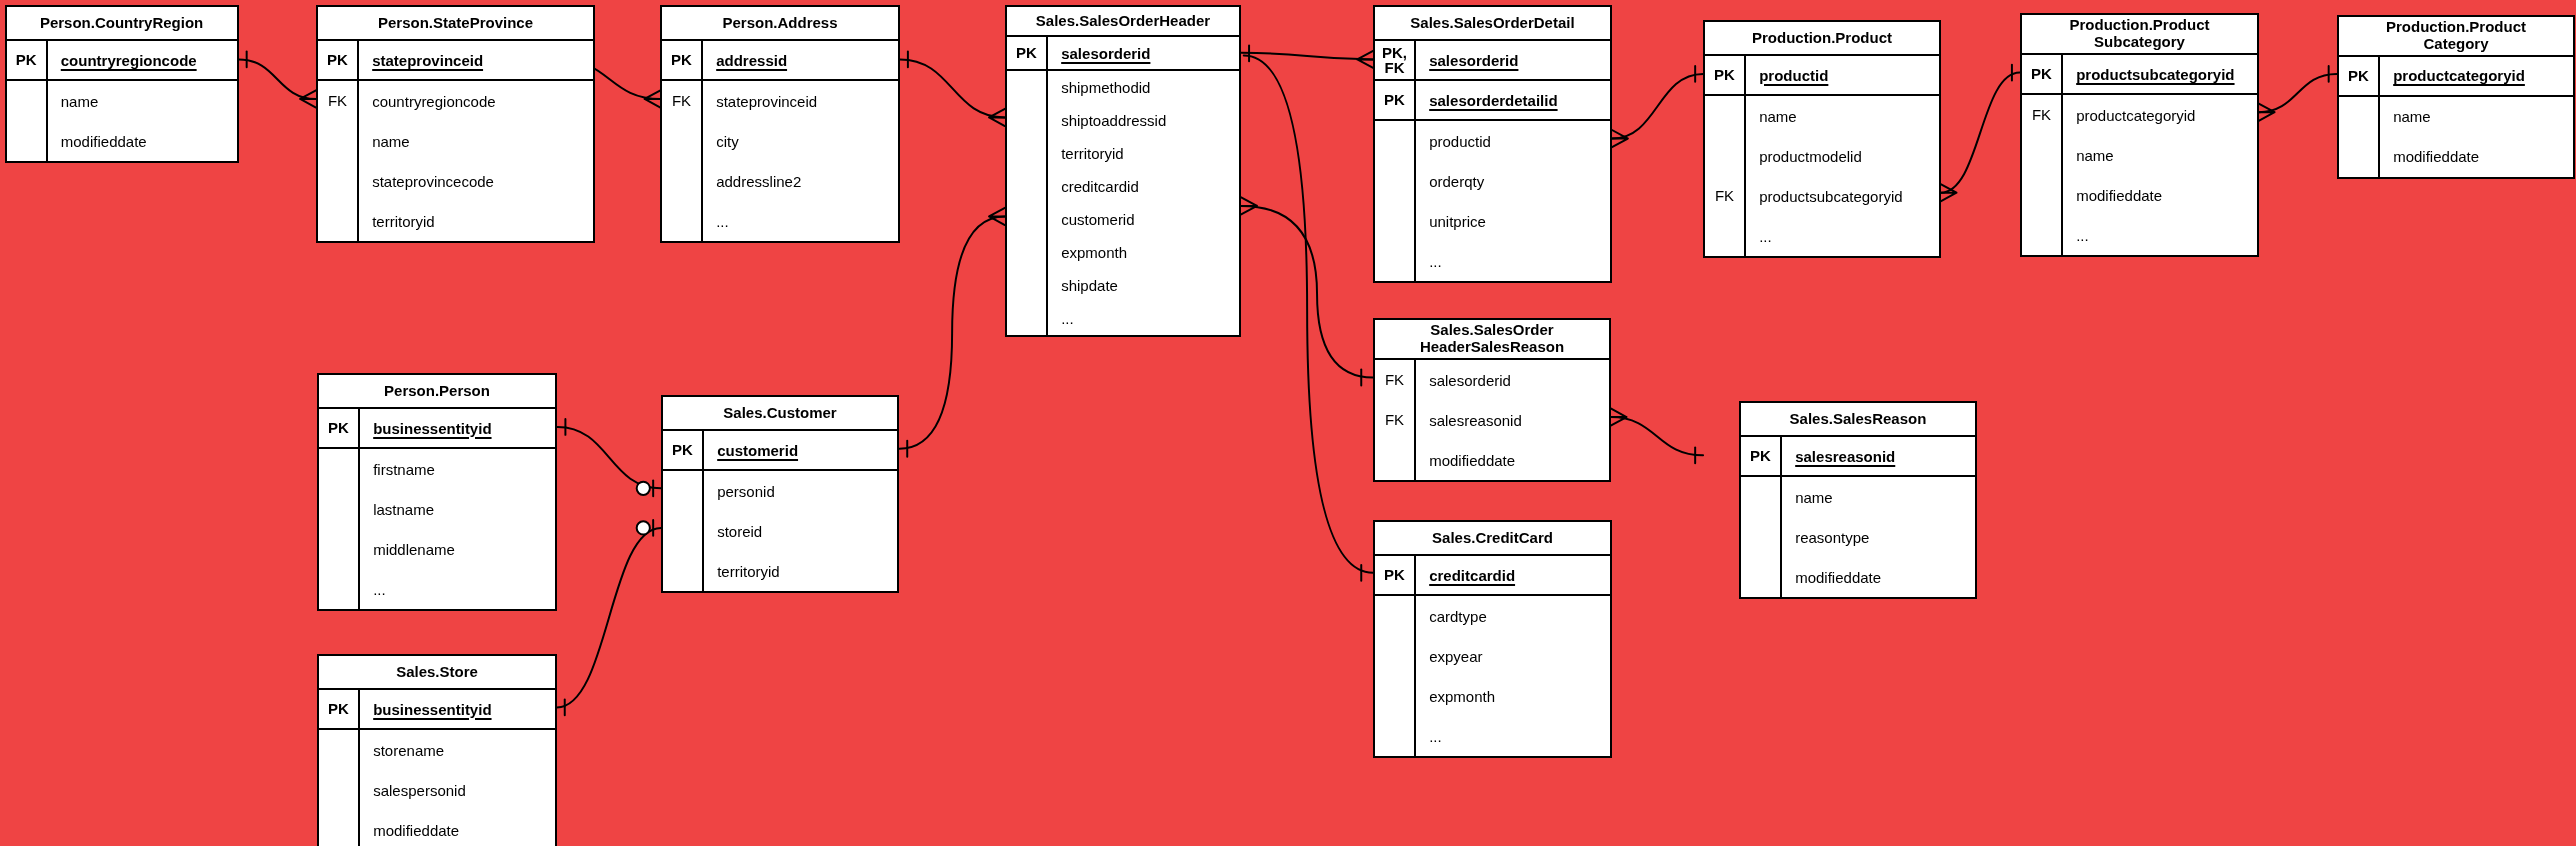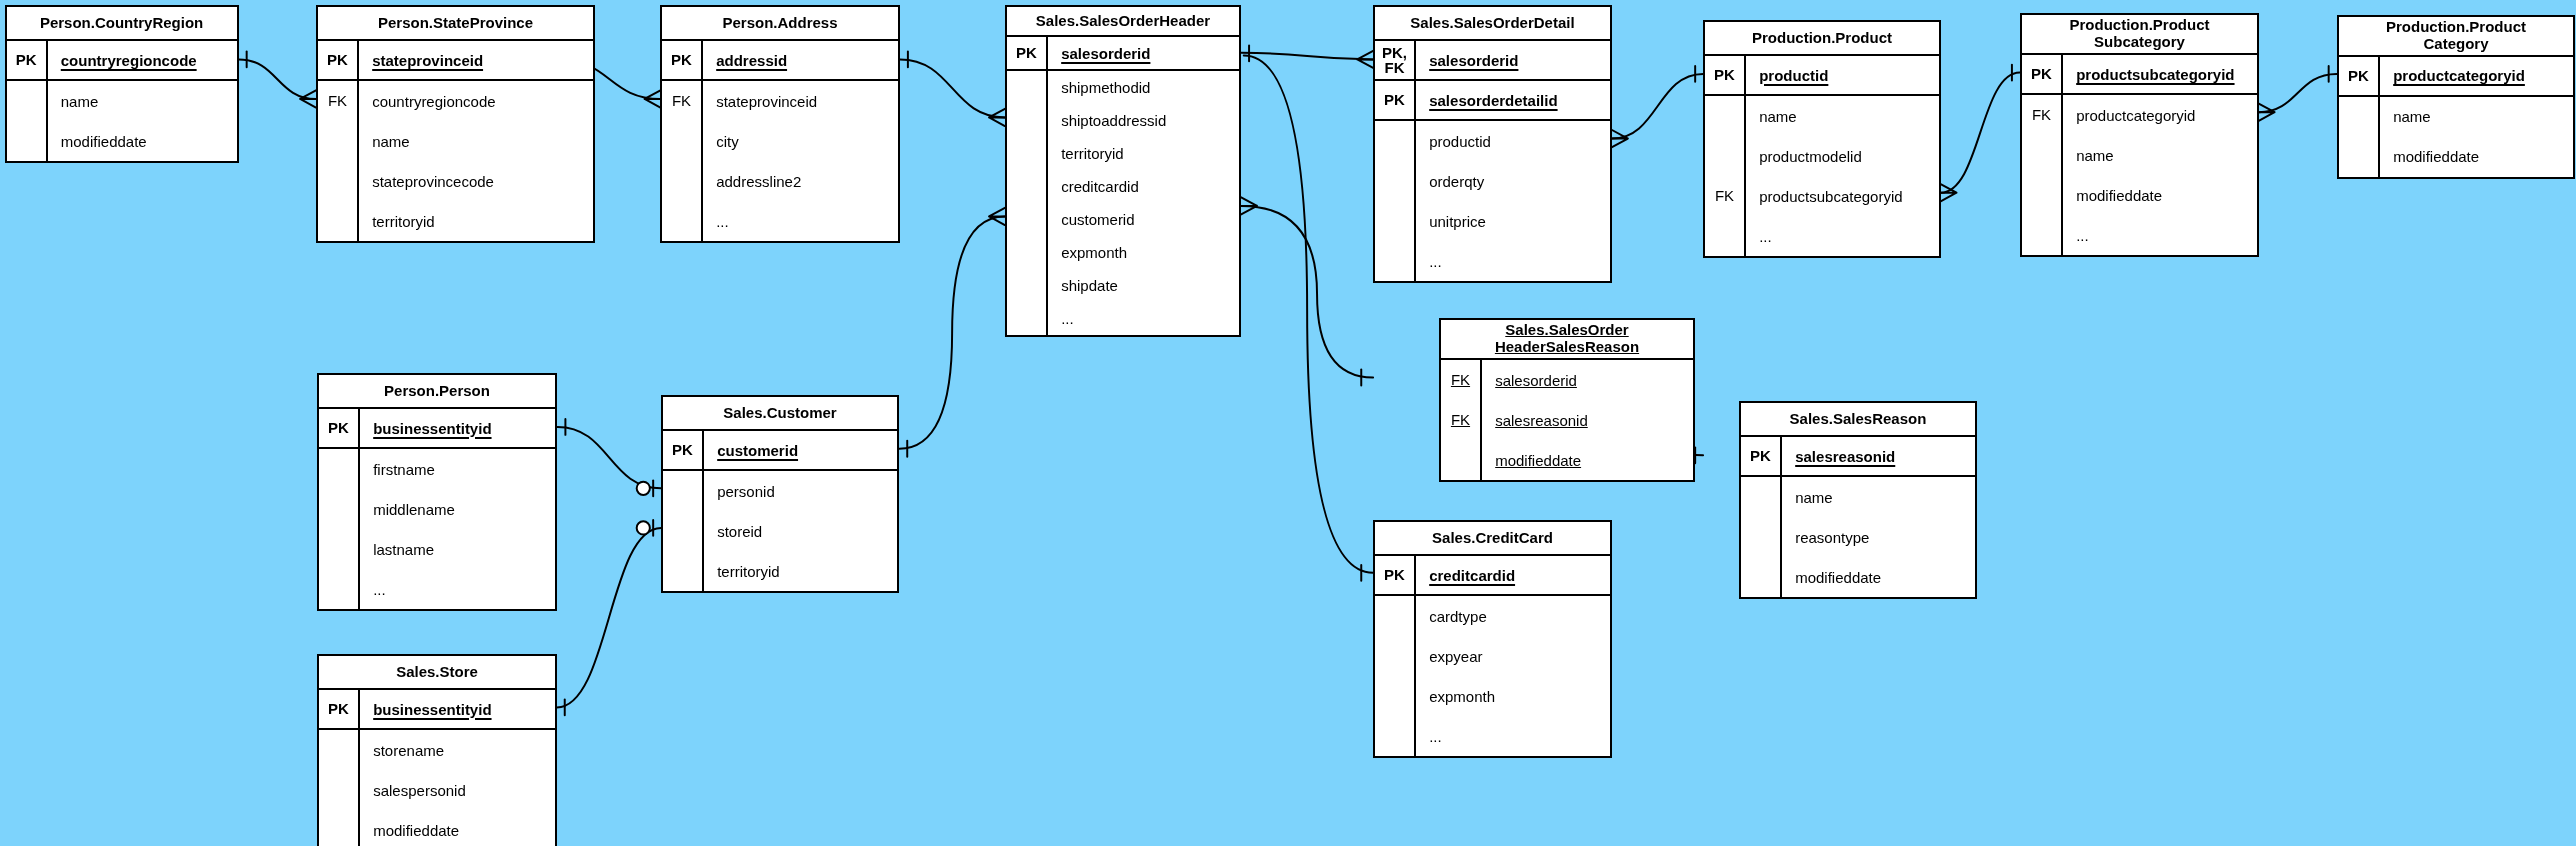--- a/index.html
+++ b/index.html
@@ -1,16 +1,16 @@
 <!DOCTYPE html>
 <html style="font-size:10.6px"><head>
 <meta charset="utf-8">
 <style>
   html,body{margin:0;padding:0;background:#fff;}
-  #canvas{position:relative;width:2576px;height:846px;background:#7dd3fc;
+  #canvas{position:relative;width:2576px;height:846px;background:#ef4444;
           font-family:"Liberation Sans",sans-serif;color:#000;overflow:hidden;}
   .tbl{position:absolute;border:2px solid #000;background:#fff;box-sizing:border-box;}
   .tbl-title{height:34px;border-bottom:2px solid #000;display:flex;align-items:center;
              justify-content:center;font-weight:bold;font-size:15px;text-align:center;
              white-space:pre-line;line-height:1.12;box-sizing:border-box;}
   .tbl-title.h2{height:40px;}
   .krow{display:flex;height:40px;border-bottom:2px solid #000;box-sizing:border-box;}
   .brow{display:flex;height:40px;box-sizing:border-box;}
   .kcell{width:41px;flex:0 0 41px;border-right:2px solid #000;display:flex;align-items:center;
          justify-content:center;font-size:15px;text-align:center;white-space:pre-line;
@@ -294,25 +294,25 @@
       <div class="krow">
         <div class="kcell b">PK</div>
         <div class="kfield pk">businessentityid</div>
       </div>
       <div class="brow">
         <div class="kcell"></div>
         <div class="kfield">firstname</div>
       </div>
       <div class="brow">
         <div class="kcell"></div>
+        <div class="kfield">lastname</div>
+      </div>
+      <div class="brow">
+        <div class="kcell"></div>
         <div class="kfield">middlename</div>
-      </div>
-      <div class="brow">
-        <div class="kcell"></div>
-        <div class="kfield">lastname</div>
       </div>
       <div class="brow">
         <div class="kcell"></div>
         <div class="kfield">...</div>
       </div>
     </div>
     <div class="tbl" style="left: 661px; top: 395px; width: 238px;">
       <div class="tbl-title">Sales.Customer</div>
       <div class="krow">
         <div class="kcell b">PK</div>
@@ -343,21 +343,21 @@
       </div>
       <div class="brow">
         <div class="kcell"></div>
         <div class="kfield">salespersonid</div>
       </div>
       <div class="brow">
         <div class="kcell"></div>
         <div class="kfield">modifieddate</div>
       </div>
     </div>
-    <div class="tbl" style="left: 1439px; top: 318px; width: 256px; text-decoration: underline;">
+    <div class="tbl" style="left: 1373px; top: 318px; width: 238px;">
       <div class="tbl-title h2">Sales.SalesOrder
 HeaderSalesReason</div>
       <div class="brow">
         <div class="kcell">FK</div>
         <div class="kfield">salesorderid</div>
       </div>
       <div class="brow">
         <div class="kcell">FK</div>
         <div class="kfield">salesreasonid</div>
       </div>

